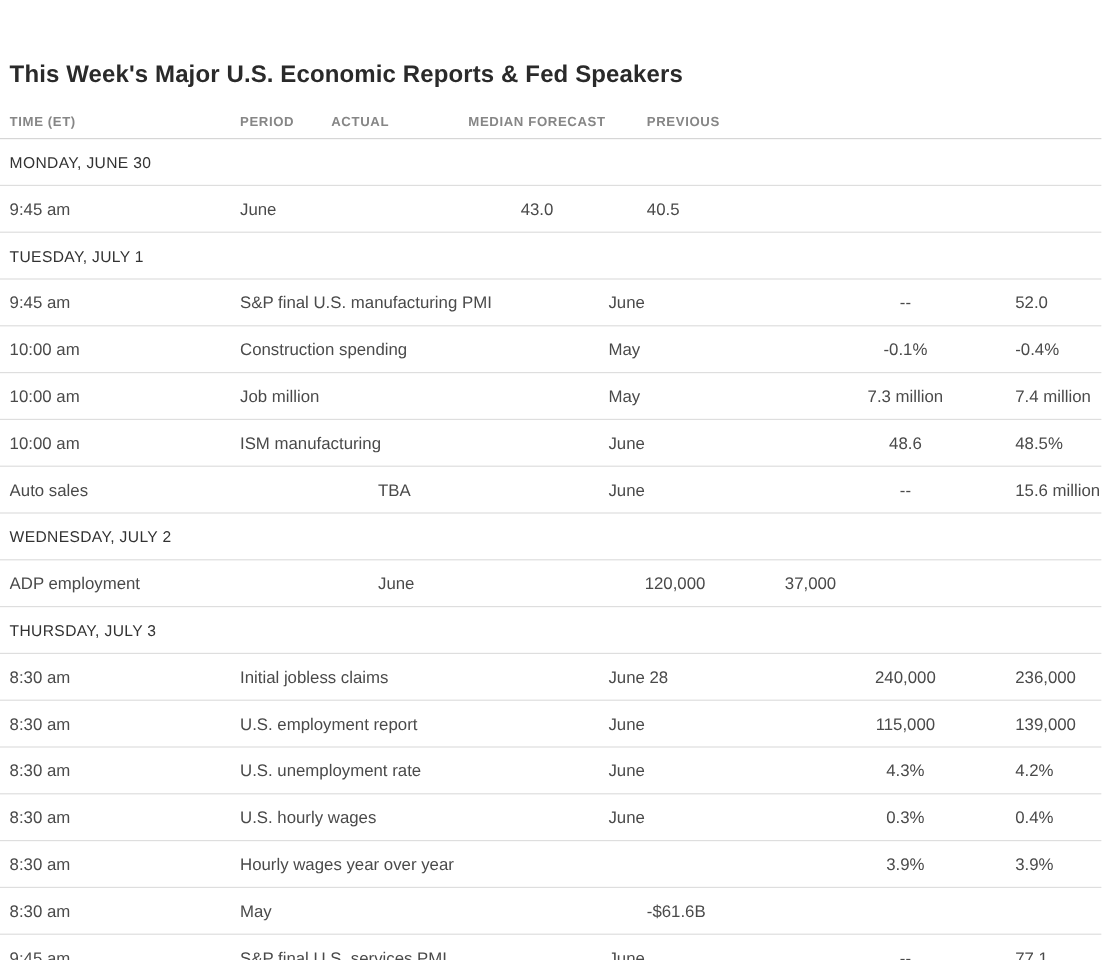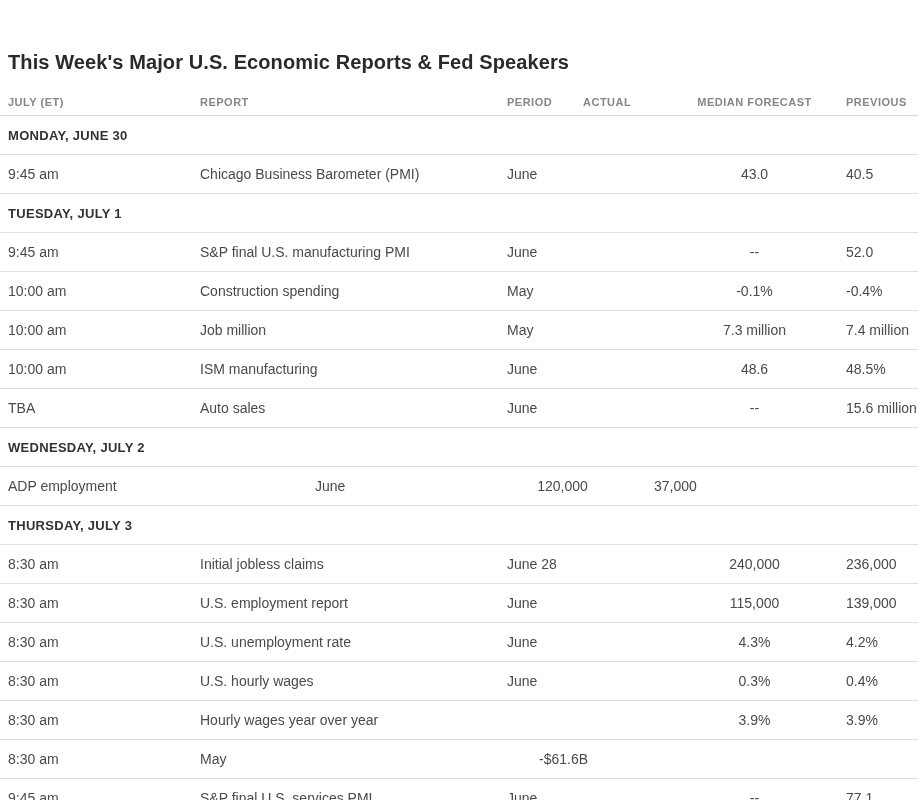--- a/index.html
+++ b/index.html
@@ -65,48 +65,46 @@
   .cell-period          { width: 76px; }
   .cell-actual          { width: 80px; }
   .cell-median-forecast { width: 183px; text-align: center; }
   .cell-previous        { flex: 1 1 auto; width: auto; }
   .data-row .cell {
     font-size: 14px;
     color: #4a4a4a;
   }
   .day-label {
     font-size: 13px;
-    font-weight: 700;
+    font-weight: 400;
     color: #323232;
     letter-spacing: 0.3px;
     white-space: nowrap;
   }
 </style>
 </head>
 <body>
 
 <div class="page">
   <div class="page-title">This Week's Major U.S. Economic Reports &amp; Fed Speakers</div>
 
   <div class="header-row">
-    <span class="hcell cell cell-time">JULY (ET)</span>
-    <span class="hcell cell cell-report">REPORT</span>
+    <span class="hcell cell cell-time">TIME (ET)</span>
     <span class="hcell cell cell-period">PERIOD</span>
     <span class="hcell cell cell-actual">ACTUAL</span>
     <span class="hcell cell cell-median-forecast">MEDIAN FORECAST</span>
     <span class="hcell cell cell-previous">PREVIOUS</span>
   </div>
 
   <div>
       <div class="row day-row">
         <span class="day-label">MONDAY, JUNE 30</span>
       </div>
       <div class="row data-row">
         <span class="cell cell-time">9:45 am</span>
-        <span class="cell cell-report">Chicago Business Barometer (PMI)</span>
         <span class="cell cell-period">June</span>
         <span class="cell cell-actual"></span>
         <span class="cell cell-median-forecast">43.0</span>
         <span class="cell cell-previous">40.5</span>
       </div>
       <div class="row day-row">
         <span class="day-label">TUESDAY, JULY 1</span>
       </div>
       <div class="row data-row">
         <span class="cell cell-time">9:45 am</span>
@@ -134,22 +132,22 @@
       </div>
       <div class="row data-row">
         <span class="cell cell-time">10:00 am</span>
         <span class="cell cell-report">ISM manufacturing</span>
         <span class="cell cell-period">June</span>
         <span class="cell cell-actual"></span>
         <span class="cell cell-median-forecast">48.6</span>
         <span class="cell cell-previous">48.5%</span>
       </div>
       <div class="row data-row">
+        <span class="cell cell-report">Auto sales</span>
         <span class="cell cell-time">TBA</span>
-        <span class="cell cell-report">Auto sales</span>
         <span class="cell cell-period">June</span>
         <span class="cell cell-actual"></span>
         <span class="cell cell-median-forecast">--</span>
         <span class="cell cell-previous">15.6 million</span>
       </div>
       <div class="row day-row">
         <span class="day-label">WEDNESDAY, JULY 2</span>
       </div>
       <div class="row data-row">
         <span class="cell cell-report">ADP employment</span>

